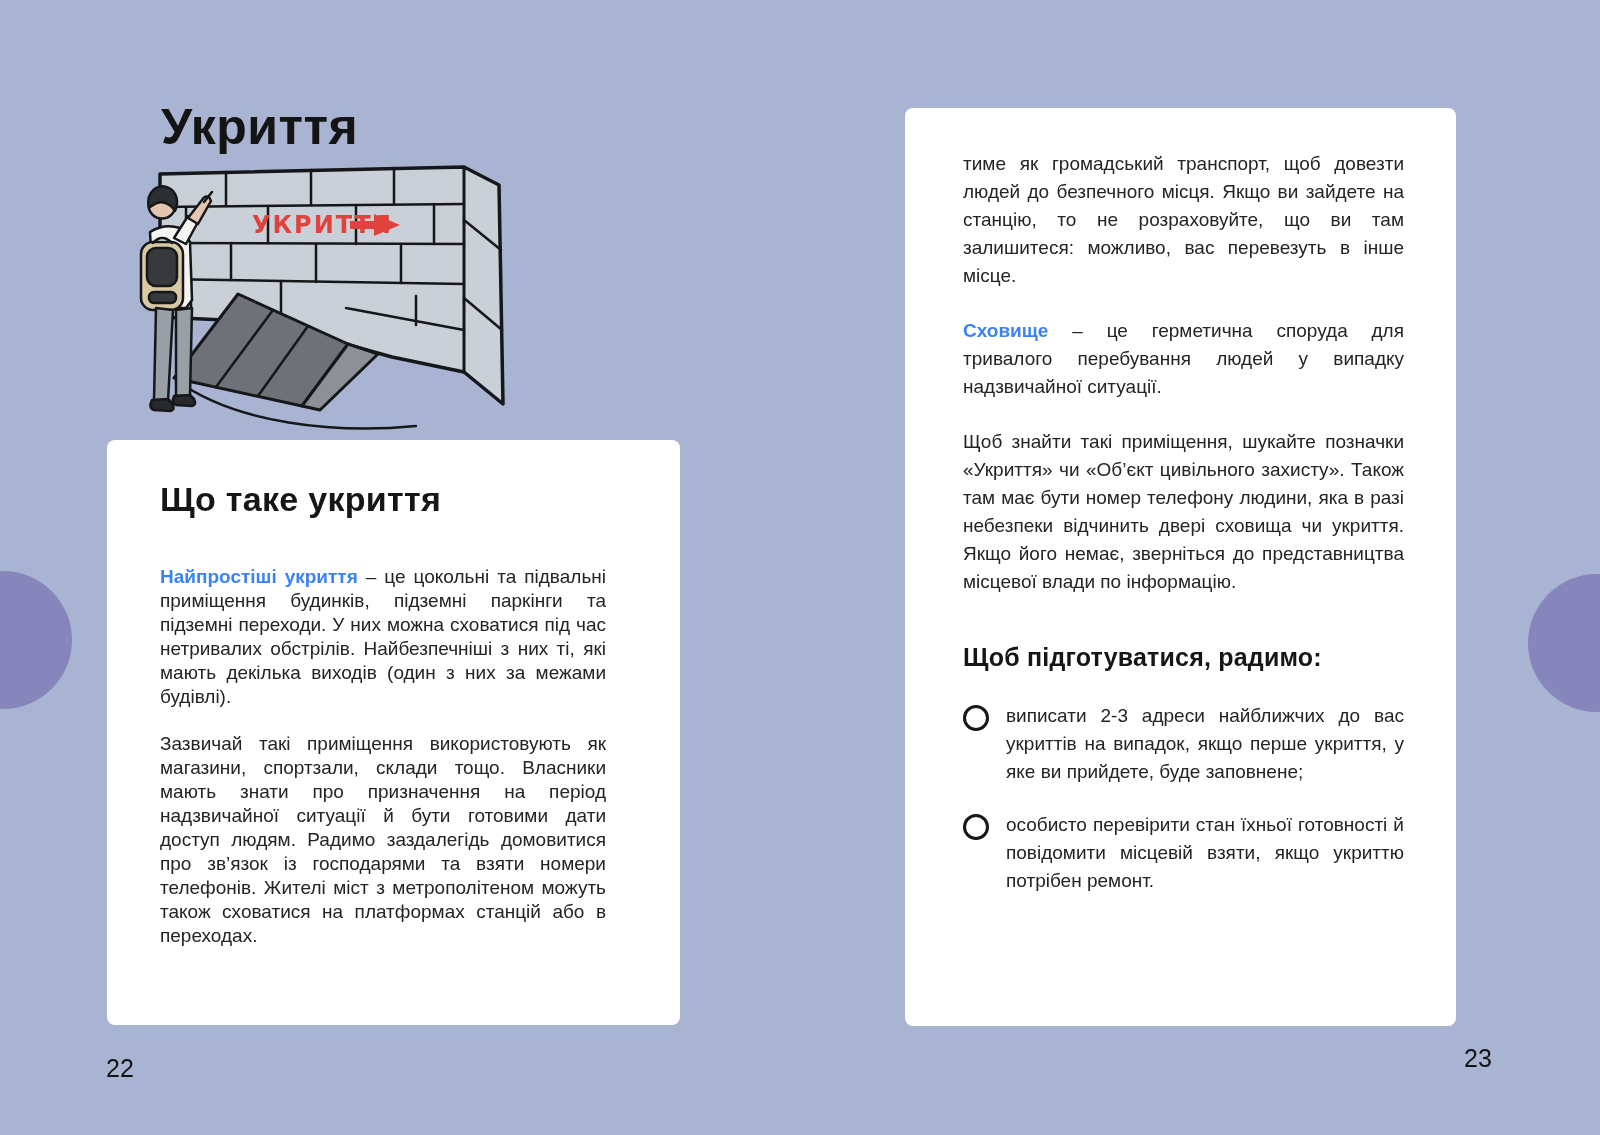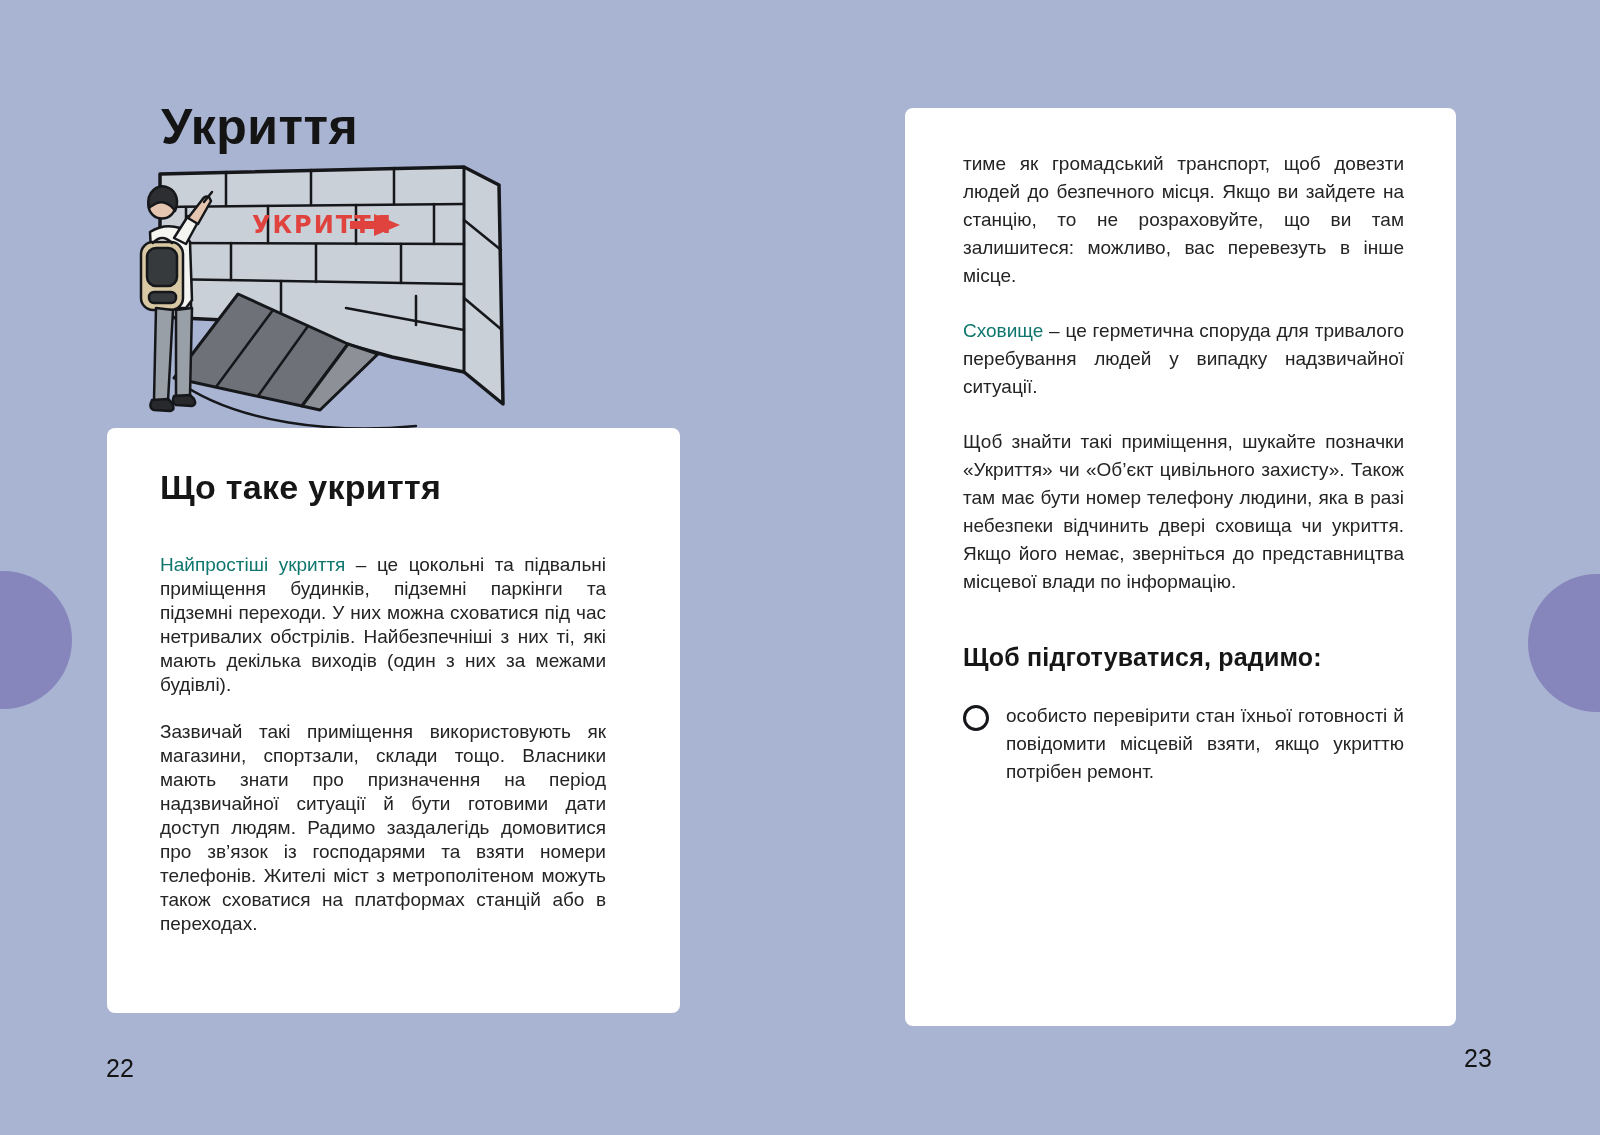--- a/index.html
+++ b/index.html
@@ -16,41 +16,41 @@
   .edge-circle.left{left:-66px;top:571px}
   .edge-circle.right{right:-66px;top:574px}
 
   .title{
     position:absolute;left:161px;top:98px;
     font-size:50px;font-weight:bold;color:#141414;letter-spacing:.5px;
   }
   .illustration{position:absolute;left:116px;top:158px;width:424px;height:284px}
 
   .card{position:absolute;background:#ffffff;border-radius:8px}
-  .card-left{left:107px;top:428px;width:573px;height:585px;padding:40px 74px 0 53px}
+  .card-left{left:107px;top:440px;width:573px;height:585px;padding:40px 74px 0 53px}
   .card-right{left:905px;top:108px;width:551px;height:918px;padding:42px 52px 0 58px}
 
   .card-left h2{font-size:34px;font-weight:bold;color:#161616;margin:0 0 46px;letter-spacing:.3px}
   .card p{font-size:19px;line-height:24px;text-align:justify;margin:0 0 23px;color:#242424}
   .card-right p{line-height:28px;margin:0 0 27px}
   .card-right h3{font-size:25px;font-weight:bold;color:#161616;margin:47px 0 30px;letter-spacing:.2px}
 
   .checklist{list-style:none}
   .checklist li{display:flex;align-items:flex-start;margin-bottom:25px}
   .check-circle{
     flex:0 0 auto;width:26px;height:26px;border:3px solid #15171a;
     border-radius:50%;margin:3px 17px 0 0;background:#fff;
   }
   .check-text{flex:1;font-size:19px;line-height:28px;text-align:justify;color:#242424}
 
   .pagenum{position:absolute;font-size:25px;font-weight:normal;color:#141414}
   .pagenum-left{left:106px;top:1054px}
   .pagenum-right{left:1464px;top:1044px}
 
-  strong{font-weight:normal;color:#0f766e}
+  strong{font-weight:bold;color:#3b82f6}
 </style>
 </head>
 <body>
 
 <div style="width:100%;height:100%;position:relative;">
 
   <div class="edge-circle left"></div>
   <div class="edge-circle right"></div>
 
   <h1 class="title">Укриття</h1>
@@ -135,20 +135,24 @@
   <section class="card card-right">
     <p>тиме як громадський транспорт, щоб довезти людей до безпечного місця. Якщо ви зайдете на станцію, то не розраховуйте, що ви там залишитеся: можливо, вас перевезуть в інше місце.</p>
     <p><strong>Сховище</strong><span> – це герметична споруда для тривалого перебування людей у випадку надзвичайної ситуації.</span></p>
     <p>Щоб знайти такі приміщення, шукайте позначки «Укриття» чи «Об’єкт цивільного захисту». Також там має бути номер телефону людини, яка в разі небезпеки відчинить двері сховища чи укриття. Якщо його немає, зверніться до представництва місцевої влади по інформацію.</p>
 
     <h3>Щоб підготуватися, радимо:</h3>
 
     <ul class="checklist">
       <li>
         <span class="check-circle"></span>
+        <span class="check-text">виписати 2-3 адреси найближчих до вас укриттів на випадок, якщо перше укриття, у яке ви прийдете, буде заповнене;</span>
+      </li>
+      <li>
+        <span class="check-circle"></span>
         <span class="check-text">особисто перевірити стан їхньої готовності й повідомити місцевій взяти, якщо укриттю потрібен ремонт.</span>
       </li>
     </ul>
   </section>
 
   <div class="pagenum pagenum-right">23</div>
 
 </div>
 
 </body></html>

